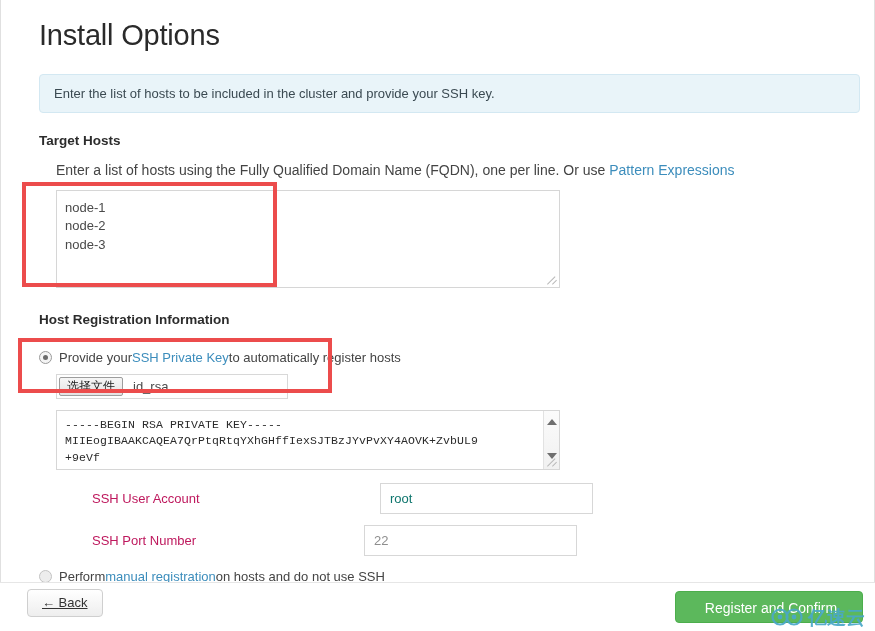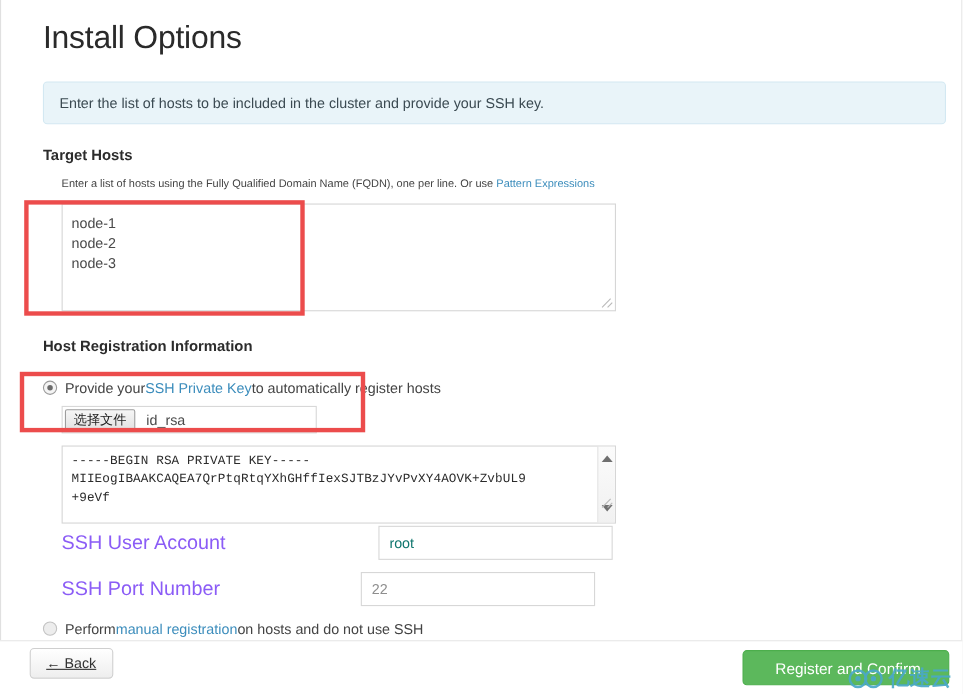--- a/index.html
+++ b/index.html
@@ -53,21 +53,21 @@
 
   .section-title {
     font-size: 13.5px;
     font-weight: bold;
     color: #2c2c2c;
     margin: 20px 0 0 27px;
   }
 
   .hint-row {
     margin: 14px 14px 0 44px;
-    font-size: 10px;
+    font-size: 14px;
     color: #444;
   }
   .link {
     color: #3c8dbc;
     text-decoration: none;
     cursor: pointer;
   }
 
   
   .hosts-area-holder {
@@ -186,21 +186,21 @@
 
   
   .keyarea-holder {
     position: relative;
     margin: 11px 0 0 0;
     height: 62px;
   }
   .keyarea {
     position: absolute;
     left: 44px; top: 0;
-    width: 504px; height: 71px;
+    width: 504px; height: 60px;
     border: 1px solid #d6d6d6;
     background: #fff;
     overflow: hidden;
   }
   .keytext {
     font-family: "Liberation Mono", monospace;
     font-size: 11.5px;
     color: #2b2b2b;
     line-height: 16.5px;
     padding: 6px 0 0 8px;
@@ -226,22 +226,23 @@
   .arrow-down { bottom: 10px; border-top: 6px solid #6f6f6f; }
 
   
   .field-row {
     display: flex;
     align-items: center;
     margin: 11px 0 0 44px;
   }
   .field-label {
     width: 272px;
-    font-size: 18px;
-    color: #8b5cf6;
+    font-size: 13px;
+    color: #be185d;
+    margin-left: 36px;
   }
   .field-input {
     width: 213px;
     height: 31px;
     border: 1px solid #d7d7d7;
     background: #fff;
     padding: 0 9px;
     font-family: "Liberation Sans", sans-serif;
     font-size: 13px;
     outline: none;

